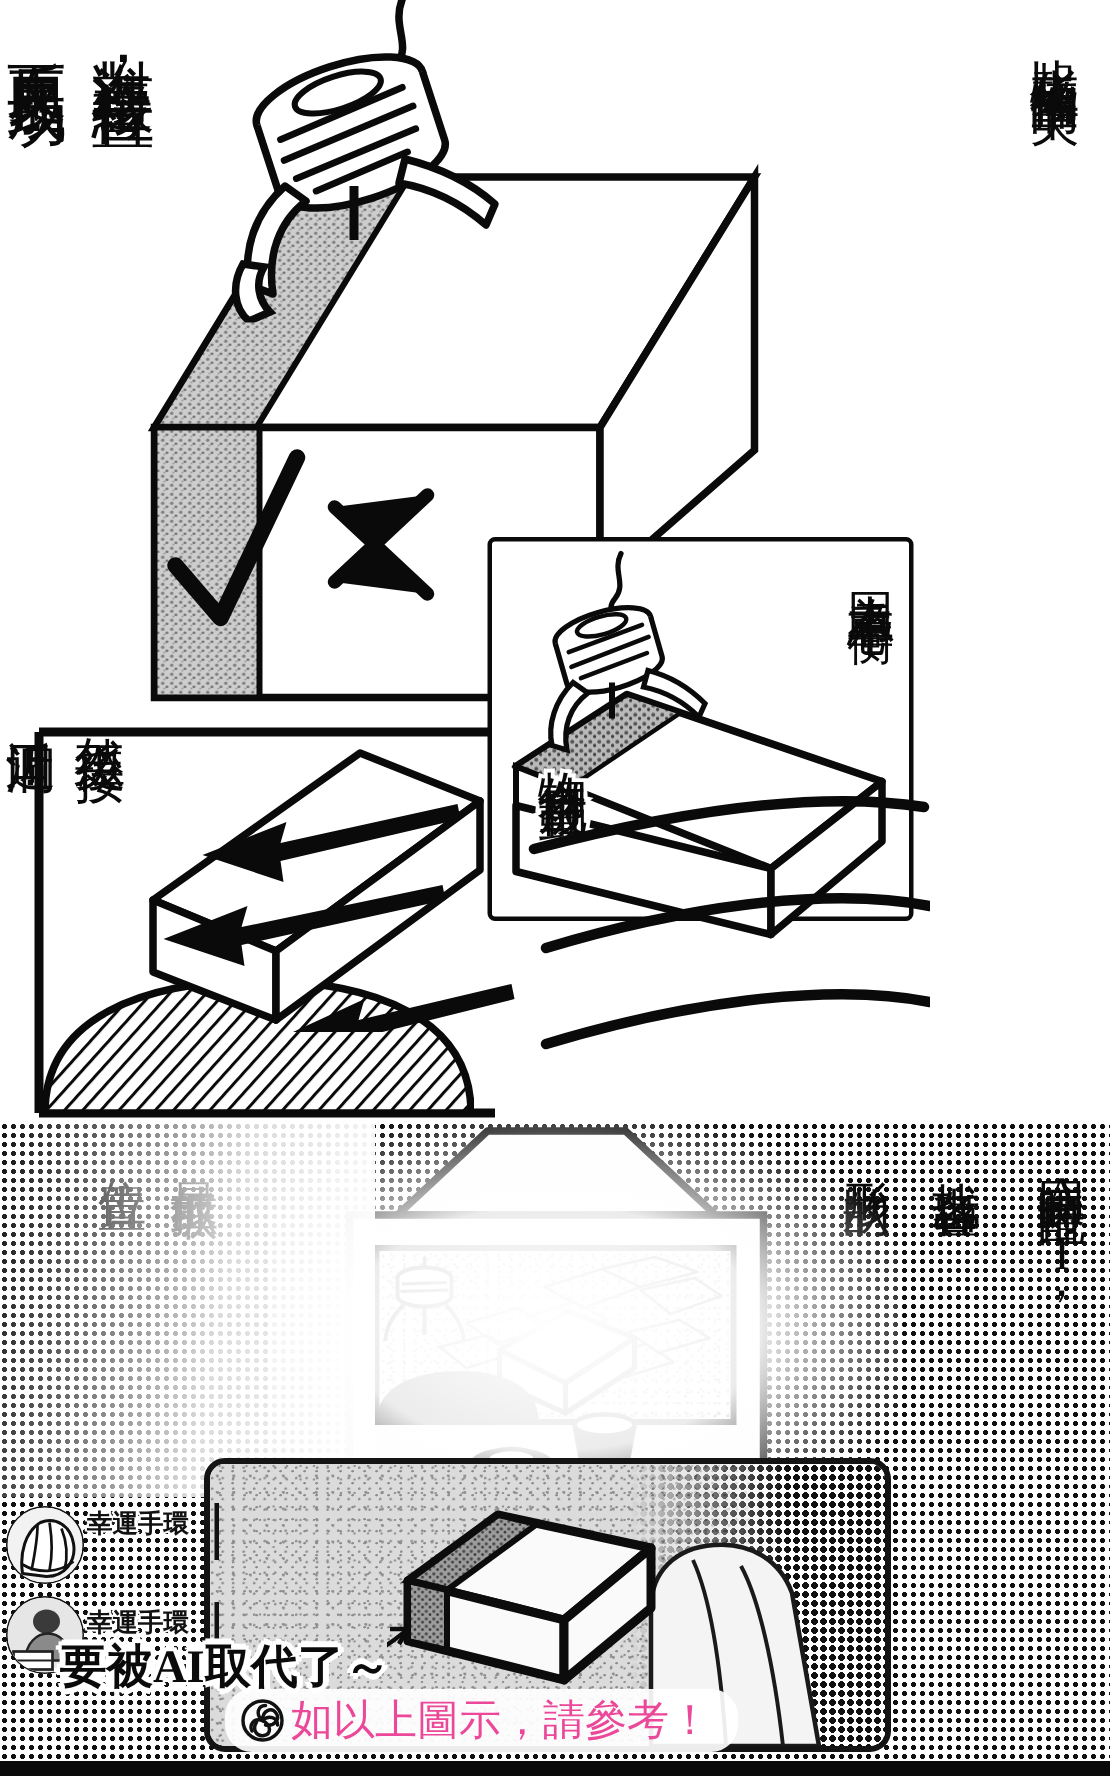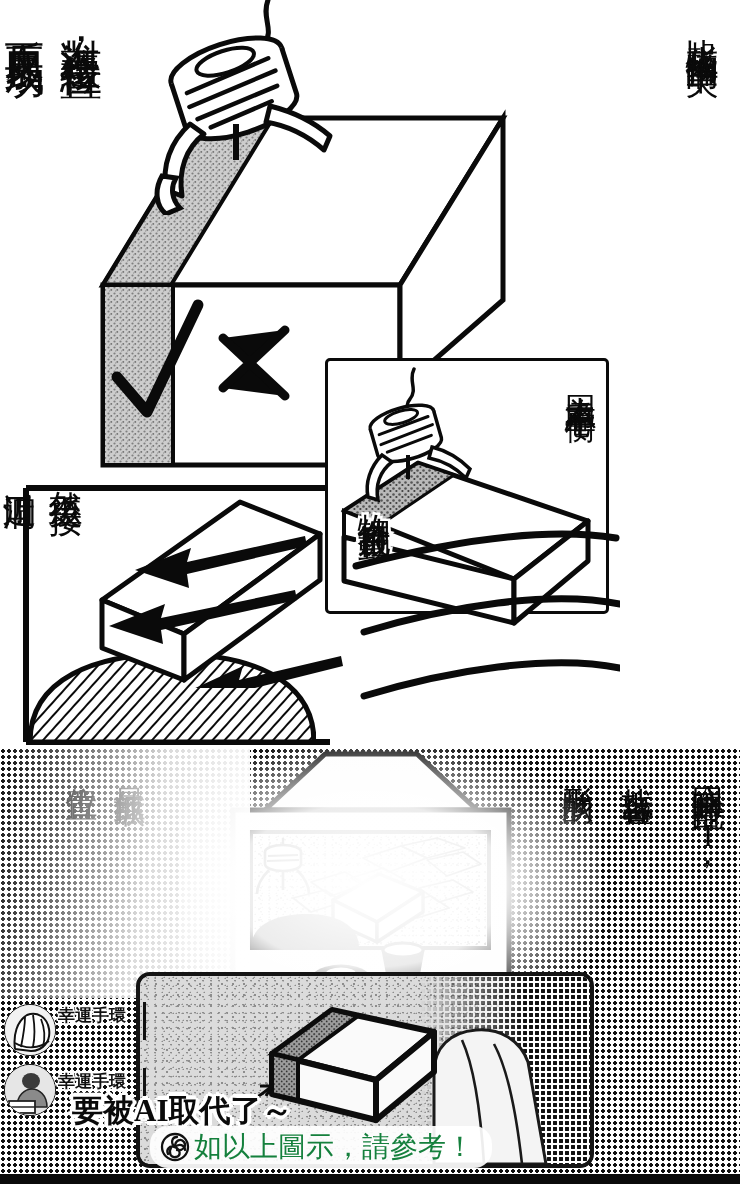--- a/index.html
+++ b/index.html
@@ -393,34 +393,34 @@
         <rect x="4" y="36" width="26" height="12" fill="#fff" stroke="#222" stroke-width="1.8"></rect>
         <path d="M4 42 L30 42" stroke="#222" stroke-width="1.4"></path>
       </svg>
     </div>
 
     <div class="chat-name" style="left:58px;top:256px;font-size:17px;">幸運手環</div>
     <div class="abs" style="left:143px;top:254px;width:3px;height:38px;background:#111;"></div>
 
     <div class="chat-name" style="left:58px;top:322px;font-size:17px;">幸運手環</div>
     <div class="abs" style="left:143px;top:320px;width:3px;height:38px;background:#111;"></div>
-    <div class="chat-msg" style="left:72px;top:342px;font-size:31px;">要被AI取代了～</div>
+    <div class="chat-msg" style="left:40px;top:342px;font-size:31px;">要被AI取代了～</div>
 
     <div class="bubble" style="left:150px;top:378px;height:42px;padding:0 18px 0 10px;">
       <span class="abs" style="left:10px;top:6px;">
         <svg width="30" height="30" viewBox="0 0 30 30">
           <g fill="none" stroke="#111" stroke-width="2.3" stroke-linecap="round">
             <circle cx="15" cy="15" r="13"></circle>
             <path d="M15 15 C15 8 21 6 24 10 C27 14 23 19 17 18"></path>
             <path d="M15 15 C21 18 21 24 16 25 C11 26 8 21 11 16"></path>
             <path d="M15 15 C9 13 6 18 8 22"></path>
             <path d="M15 15 C10 11 12 5 17 5"></path>
             <path d="M15 15 C19 11 25 13 25 18"></path>
           </g>
         </svg>
       </span>
-      <span style="margin-left:34px;font-size:28px;font-weight:400;color:#15803d;">如以上圖示，請參考！</span>
+      <span style="margin-left:34px;font-size:28px;font-weight:400;color:#ec4899;">如以上圖示，請參考！</span>
     </div>
 
     <div class="abs" style="left:0;bottom:0;width:740px;height:10px;background:#0a0a0a;"></div>
   </div>
 
 </div>
 
 </body></html>

